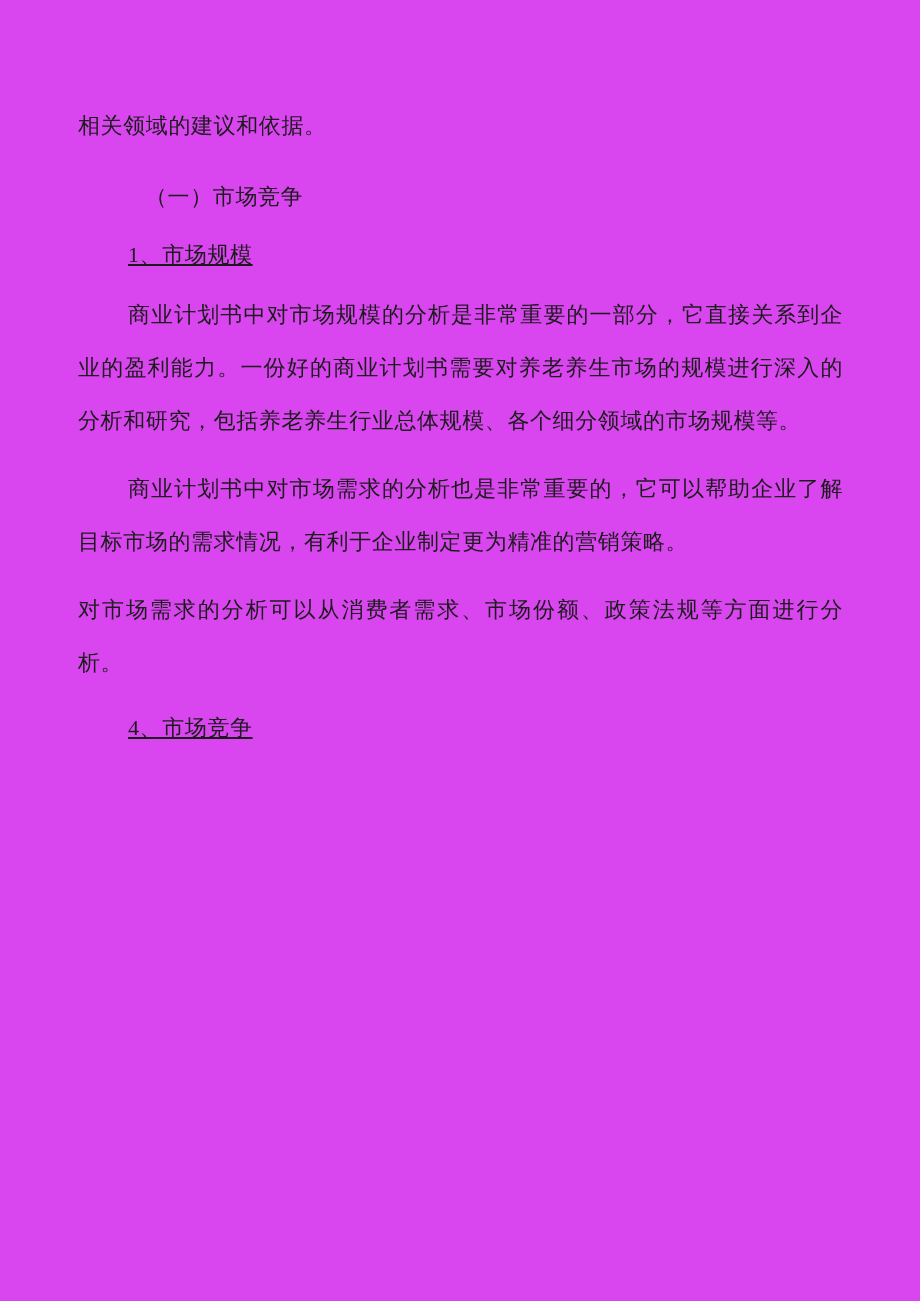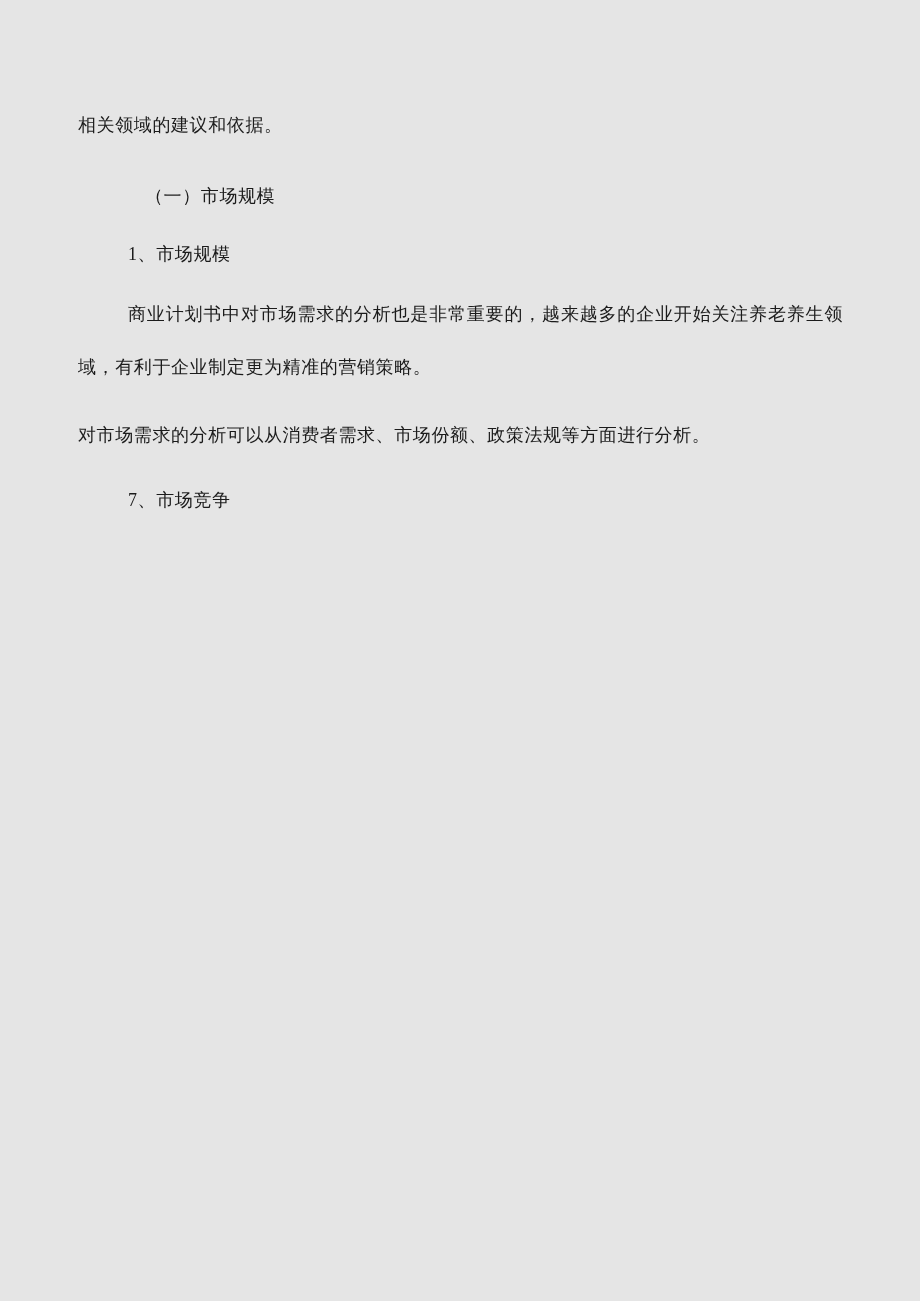--- a/index.html
+++ b/index.html
@@ -9,55 +9,56 @@
   }
   body {
     width: 920px;
     height: 1301px;
     overflow: hidden;
   }
   .doc-page {
     box-sizing: border-box;
     width: 920px;
     height: 1301px;
-    background: #e5e5e5;
+    background: #d946ef;
     padding: 99px 77px 0 78px;
     font-family: "Liberation Serif", "DejaVu Serif", serif;
-    font-size: 18px;
+    font-size: 22px;
     letter-spacing: 0.6px;
     line-height: 53px;
     color: #1b1b1b;
     text-align: justify;
   }
   .block {
     margin: 0;
     padding: 0;
     word-break: break-all;
   }
   .indent    { text-indent: 50px; }
   .indent-lg { text-indent: 67px; }
   .mb18 { margin-bottom: 18px; }
   .mb15 { margin-bottom: 15px; }
   .mb12 { margin-bottom: 12px; }
-  .mb7  { margin-bottom: 7px; }
+  .mb7  { margin-bottom: 7px; text-decoration: underline; }
   .mb5  { margin-bottom: 5px; }
 </style>
 </head>
 <body>
 
 <div class="doc-page">
   <p class="block mb18">相关领域的建议和依据。</p>
 
 
 
-  <p class="block indent-lg mb5">（一）市场规模</p>
+  <p class="block indent-lg mb5">（一）市场竞争</p>
 
   <p class="block indent mb7">1、市场规模</p>
 
+  <p class="block indent mb15">商业计划书中对市场规模的分析是非常重要的一部分，它直接关系到企业的盈利能力。一份好的商业计划书需要对养老养生市场的规模进行深入的分析和研究，包括养老养生行业总体规模、各个细分领域的市场规模等。</p>
 
 
-  <p class="block indent mb15">商业计划书中对市场需求的分析也是非常重要的，越来越多的企业开始关注养老养生领域，有利于企业制定更为精准的营销策略。</p>
+  <p class="block indent mb15">商业计划书中对市场需求的分析也是非常重要的，它可以帮助企业了解目标市场的需求情况，有利于企业制定更为精准的营销策略。</p>
 
   <p class="block mb12">对市场需求的分析可以从消费者需求、市场份额、政策法规等方面进行分析。</p>
 
-  <p class="block indent mb7">7、市场竞争</p>
+  <p class="block indent mb7">4、市场竞争</p>
 
 </div>
 
 </body></html>

